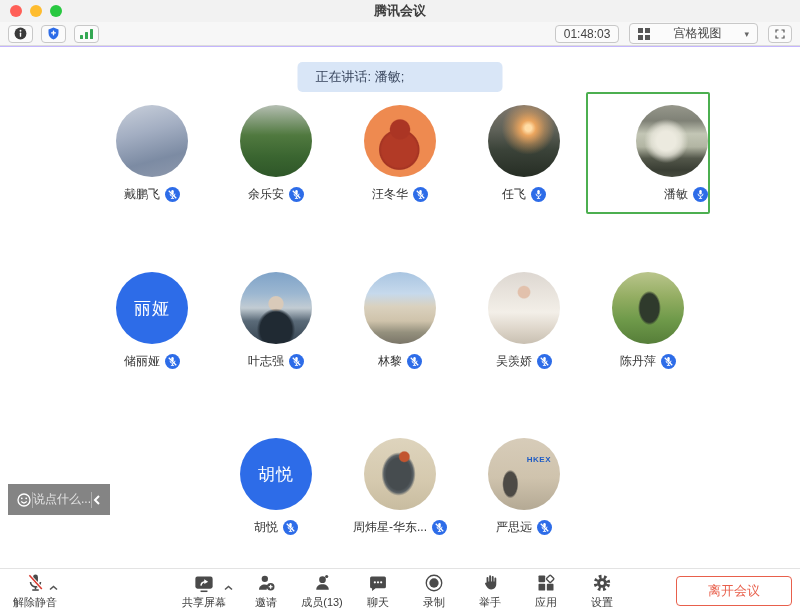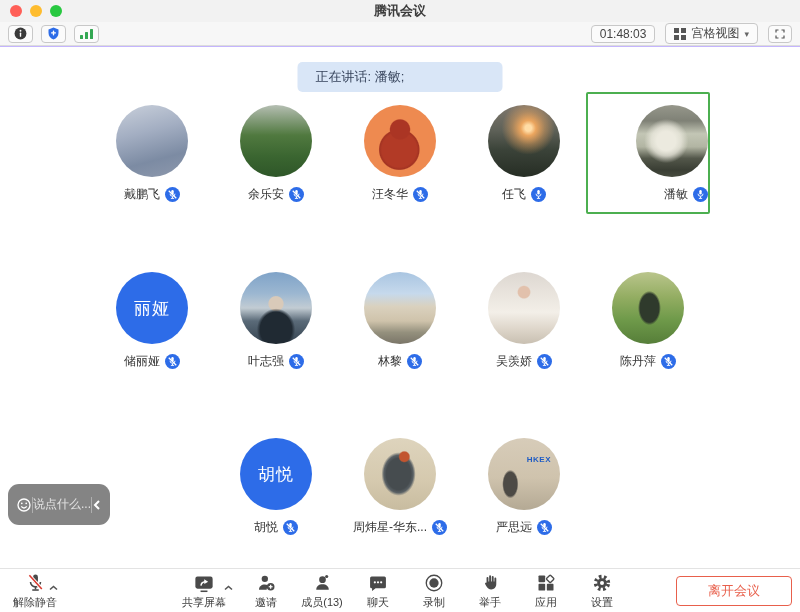--- a/index.html
+++ b/index.html
@@ -11,21 +11,21 @@
   .lights { display:flex; gap:8px; margin-left:10px; }
   .light { width:12px; height:12px; border-radius:50%; }
   .light.red{ background:#ff5f57;} .light.yellow{ background:#febc2e;} .light.green{ background:#28c840;}
   .win-title { position:absolute; left:0; right:0; text-align:center; font-size:13px; font-weight:bold; color:#3c3c3c; pointer-events:none; }
 
   
   .toolbar { position:absolute; top:22px; left:0; right:0; height:24px; background:#f7f7f7; border-bottom:1px solid #dcdcdc; display:flex; align-items:center; padding:0 8px; }
   .tb-btn { height:18px; min-width:24px; border:1px solid #c8c8c8; border-radius:4px; background:#fbfbfb; display:flex; align-items:center; justify-content:center; margin-right:8px; padding:0 4px; cursor:default; }
   .tb-right { margin-left:auto; display:flex; align-items:center; }
   .timer-box { border:1px solid #c8c8c8; border-radius:4px; background:#fbfbfb; font-size:12px; color:#444; padding:1px 8px; margin-right:10px; }
-  .view-box { border:1px solid #c8c8c8; border-radius:4px; background:#fbfbfb; font-size:12px; color:#444; padding:1px 8px; display:flex; align-items:center; gap:5px; margin-right:10px; }
+  .view-box { border:1px solid #c8c8c8; border-radius:4px; background:#fbfbfb; font-size:12px; color:#444; padding:1px 8px; display:flex; align-items:center; gap:23px; margin-right:10px; }
   .caret-down { font-size:9px; color:#666; }
   .fs-btn { border:1px solid #c8c8c8; border-radius:4px; background:#fbfbfb; width:24px; height:18px; display:flex; align-items:center; justify-content:center; }
 
   
   .main { position:absolute; top:47px; left:0; right:0; bottom:44px; background:#fff; overflow:hidden; }
   .speak-banner { position:absolute; top:15px; left:50%; transform:translateX(-50%); width:205px; background:#d9e6f7; border-radius:5px; padding:6px 0 6px 18px; font-size:13px; color:#37445c; }
 
   .grid-row { position:absolute; left:0; width:100%; display:flex; justify-content:center; }
   .grid-row.r1{ top:45px; } .grid-row.r2{ top:212px; } .grid-row.r3{ top:378px; }
 
@@ -46,21 +46,21 @@
   .av-sunset { background:radial-gradient(circle at 56% 32%,#ffdca6 0 5%,#eba55e 12%,rgba(235,165,94,.45) 26%,transparent 42%),linear-gradient(180deg,#7f776c 0%,#5e6158 35%,#3b4339 62%,#262d24 100%); }
   .av-blossom{ background:radial-gradient(circle at 42% 50%,#eceadf 0 17%,rgba(236,234,223,.75) 27%,transparent 40%),linear-gradient(180deg,#96978b 0%,#7f8176 22%,#c3c6b5 40%,#b2b5a3 58%,#53574a 74%,#3a3e34 90%,#474b3f 100%); }
   .av-skyline{ background:radial-gradient(ellipse 38% 42% at 50% 80%,#202a33 0 58%,transparent 70%),radial-gradient(circle at 50% 44%,#d9cab9 0 13%,transparent 15%),linear-gradient(180deg,#7fa3c8 0%,#9cb7d1 30%,#c2ccd3 50%,#5a6a78 68%,#34424f 100%); }
   .av-church { background:linear-gradient(180deg,#a9c5e1 0%,#c6d9ec 30%,#dad1be 48%,#cfc3ab 68%,#94907d 84%,#7a7568 100%); }
   .av-bride  { background:radial-gradient(circle at 50% 28%,#e2c1ac 0 9%,transparent 11%),linear-gradient(180deg,#ddd7d1 0%,#e9e4dd 30%,#f3efe8 56%,#ddd5c9 80%,#c8bfb1 100%); }
   .av-bike   { background:radial-gradient(ellipse 24% 36% at 52% 50%,#2f3a2c 0 55%,transparent 66%),linear-gradient(180deg,#bac58c 0%,#93ad62 35%,#6f9a4a 66%,#567e39 100%); }
   .av-rooster{ background:radial-gradient(circle at 56% 26%,#c2552f 0 7%,transparent 9%),radial-gradient(ellipse 33% 42% at 48% 50%,#464c4f 0 52%,#5a6165 62%,transparent 72%),linear-gradient(180deg,#ded4bd 0%,#d5c9ae 60%,#c8bca0 100%); }
   .av-hkex   { background:radial-gradient(ellipse 17% 30% at 31% 64%,#4d4a45 0 55%,transparent 66%),linear-gradient(180deg,#d7ccb9 0%,#cfc3ad 55%,#b4a994 100%); }
 
   
-  .chat-pill { position:absolute; left:8px; top:437px; height:41px; background:rgba(122,122,122,.92); border-radius:11px; display:flex; align-items:center; padding:0 8px; gap:0; }
+  .chat-pill { position:absolute; left:8px; top:437px; height:31px; background:rgba(122,122,122,.92); border-radius:0; display:flex; align-items:center; padding:0 8px; gap:0; }
   .chat-pill .vdiv { width:1px; height:16px; background:rgba(255,255,255,.35); }
   .chat-placeholder { font-size:12px; color:#e2e2e2; }
 
   
   .bottombar { position:absolute; left:0; right:0; bottom:0; height:44px; background:#fff; border-top:1px solid #e3e3e3; }
   .ctl-group-left { position:absolute; left:10px; top:0; height:100%; display:flex; align-items:center; gap:14px; }
   .ctl-group-center { position:absolute; left:50%; transform:translateX(-50%); top:0; height:100%; display:flex; align-items:center; gap:6px; }
   .ctl { display:flex; flex-direction:column; align-items:center; justify-content:center; width:50px; height:100%; cursor:default; position:relative; }
   .ctl.wide { width:62px; }
   .ctl .ico { height:21px; display:flex; align-items:flex-end; justify-content:center; }

